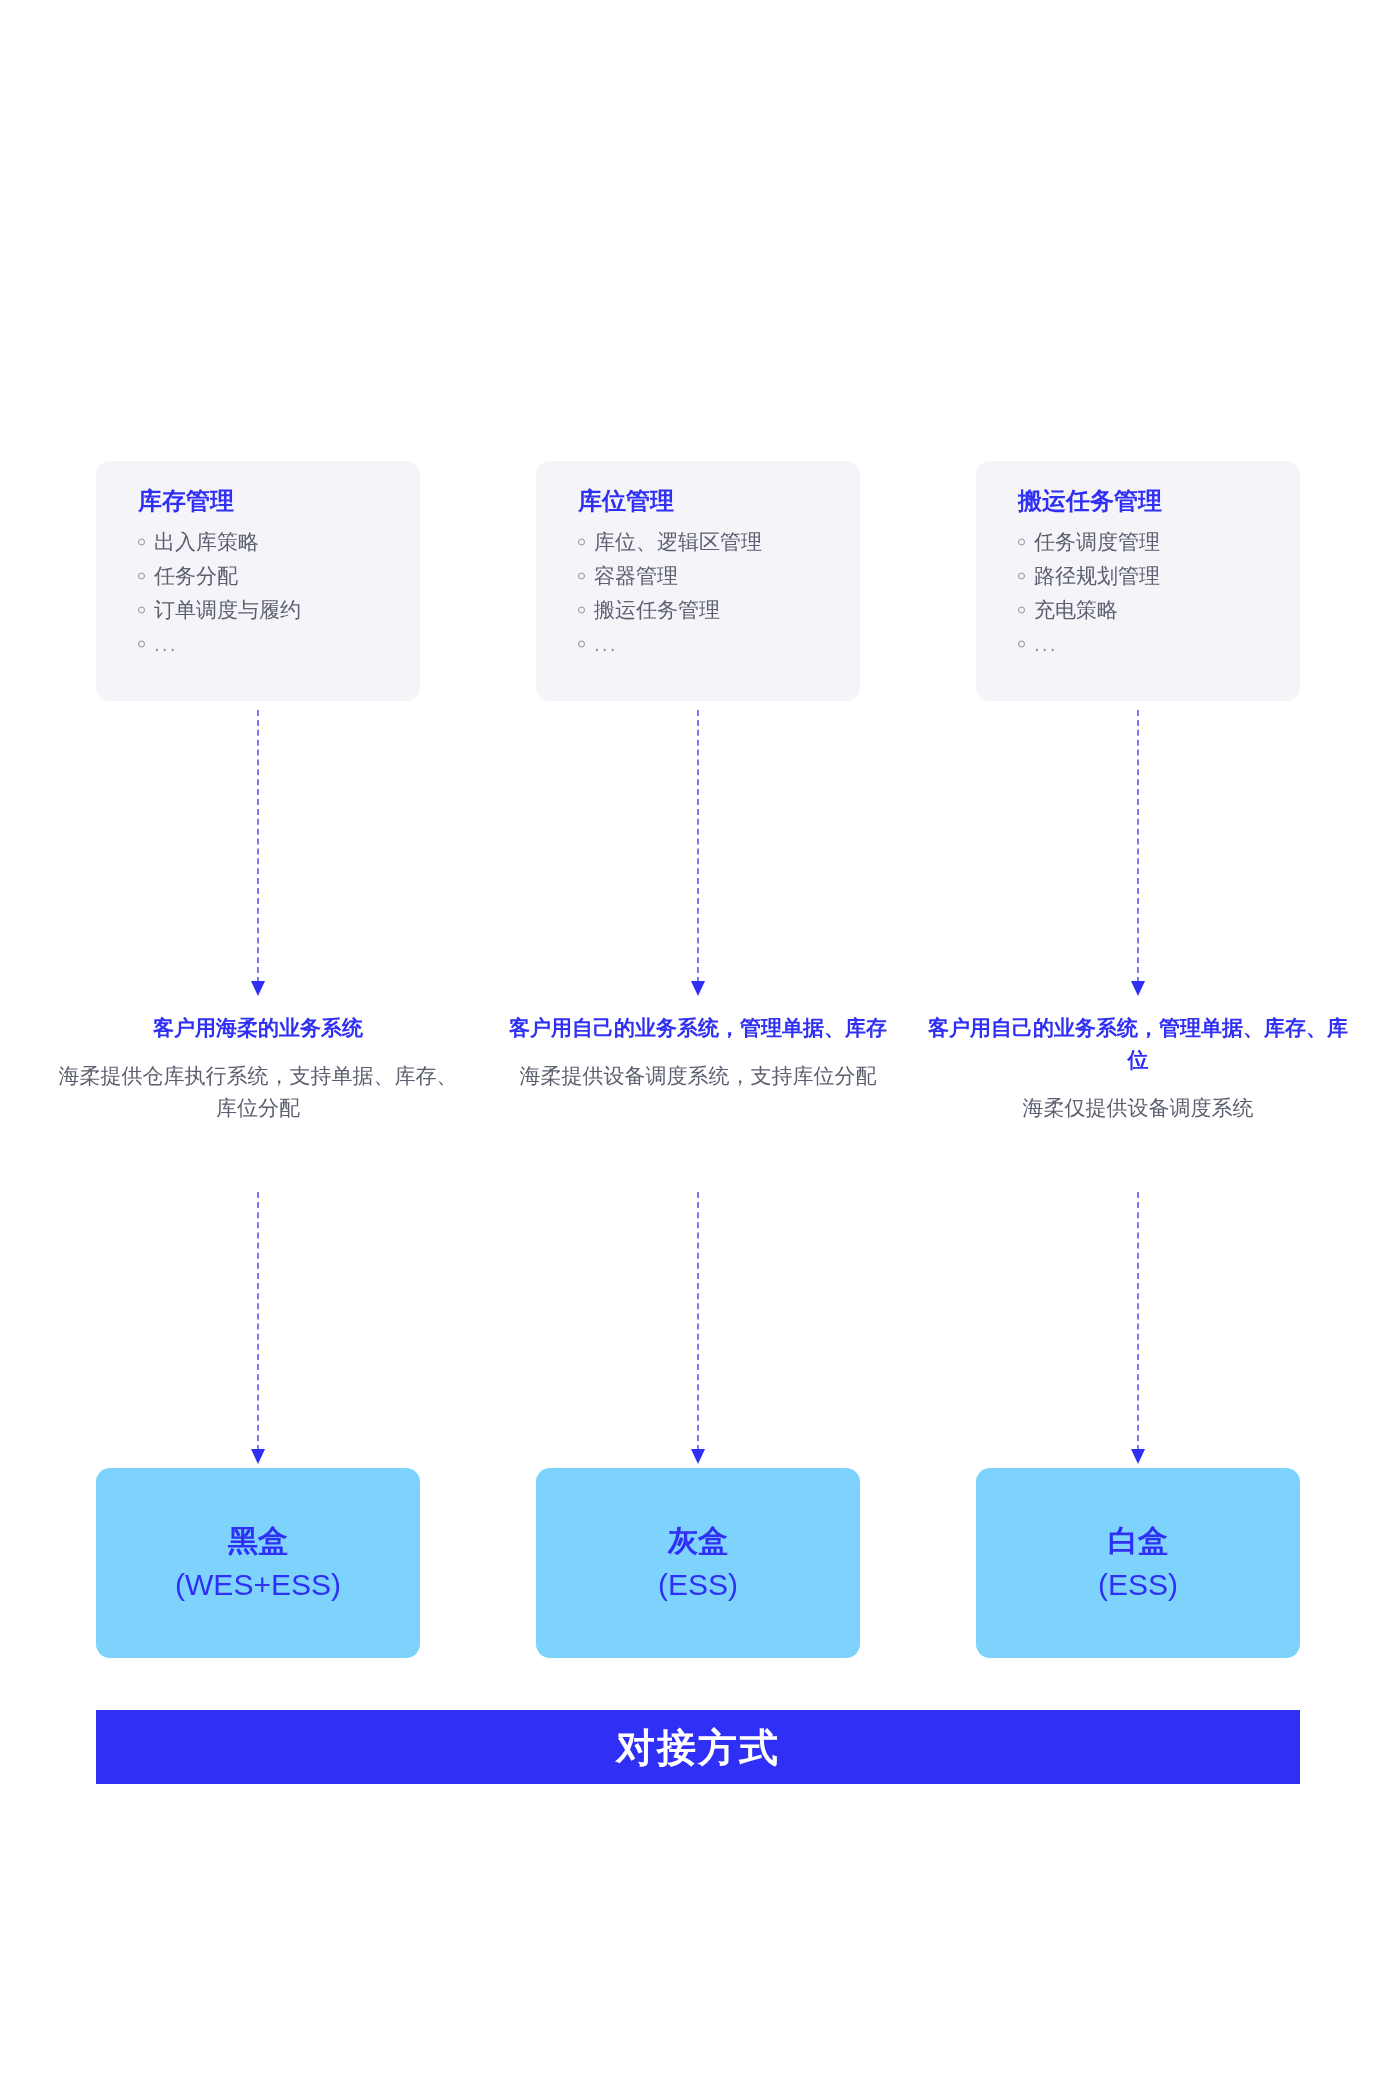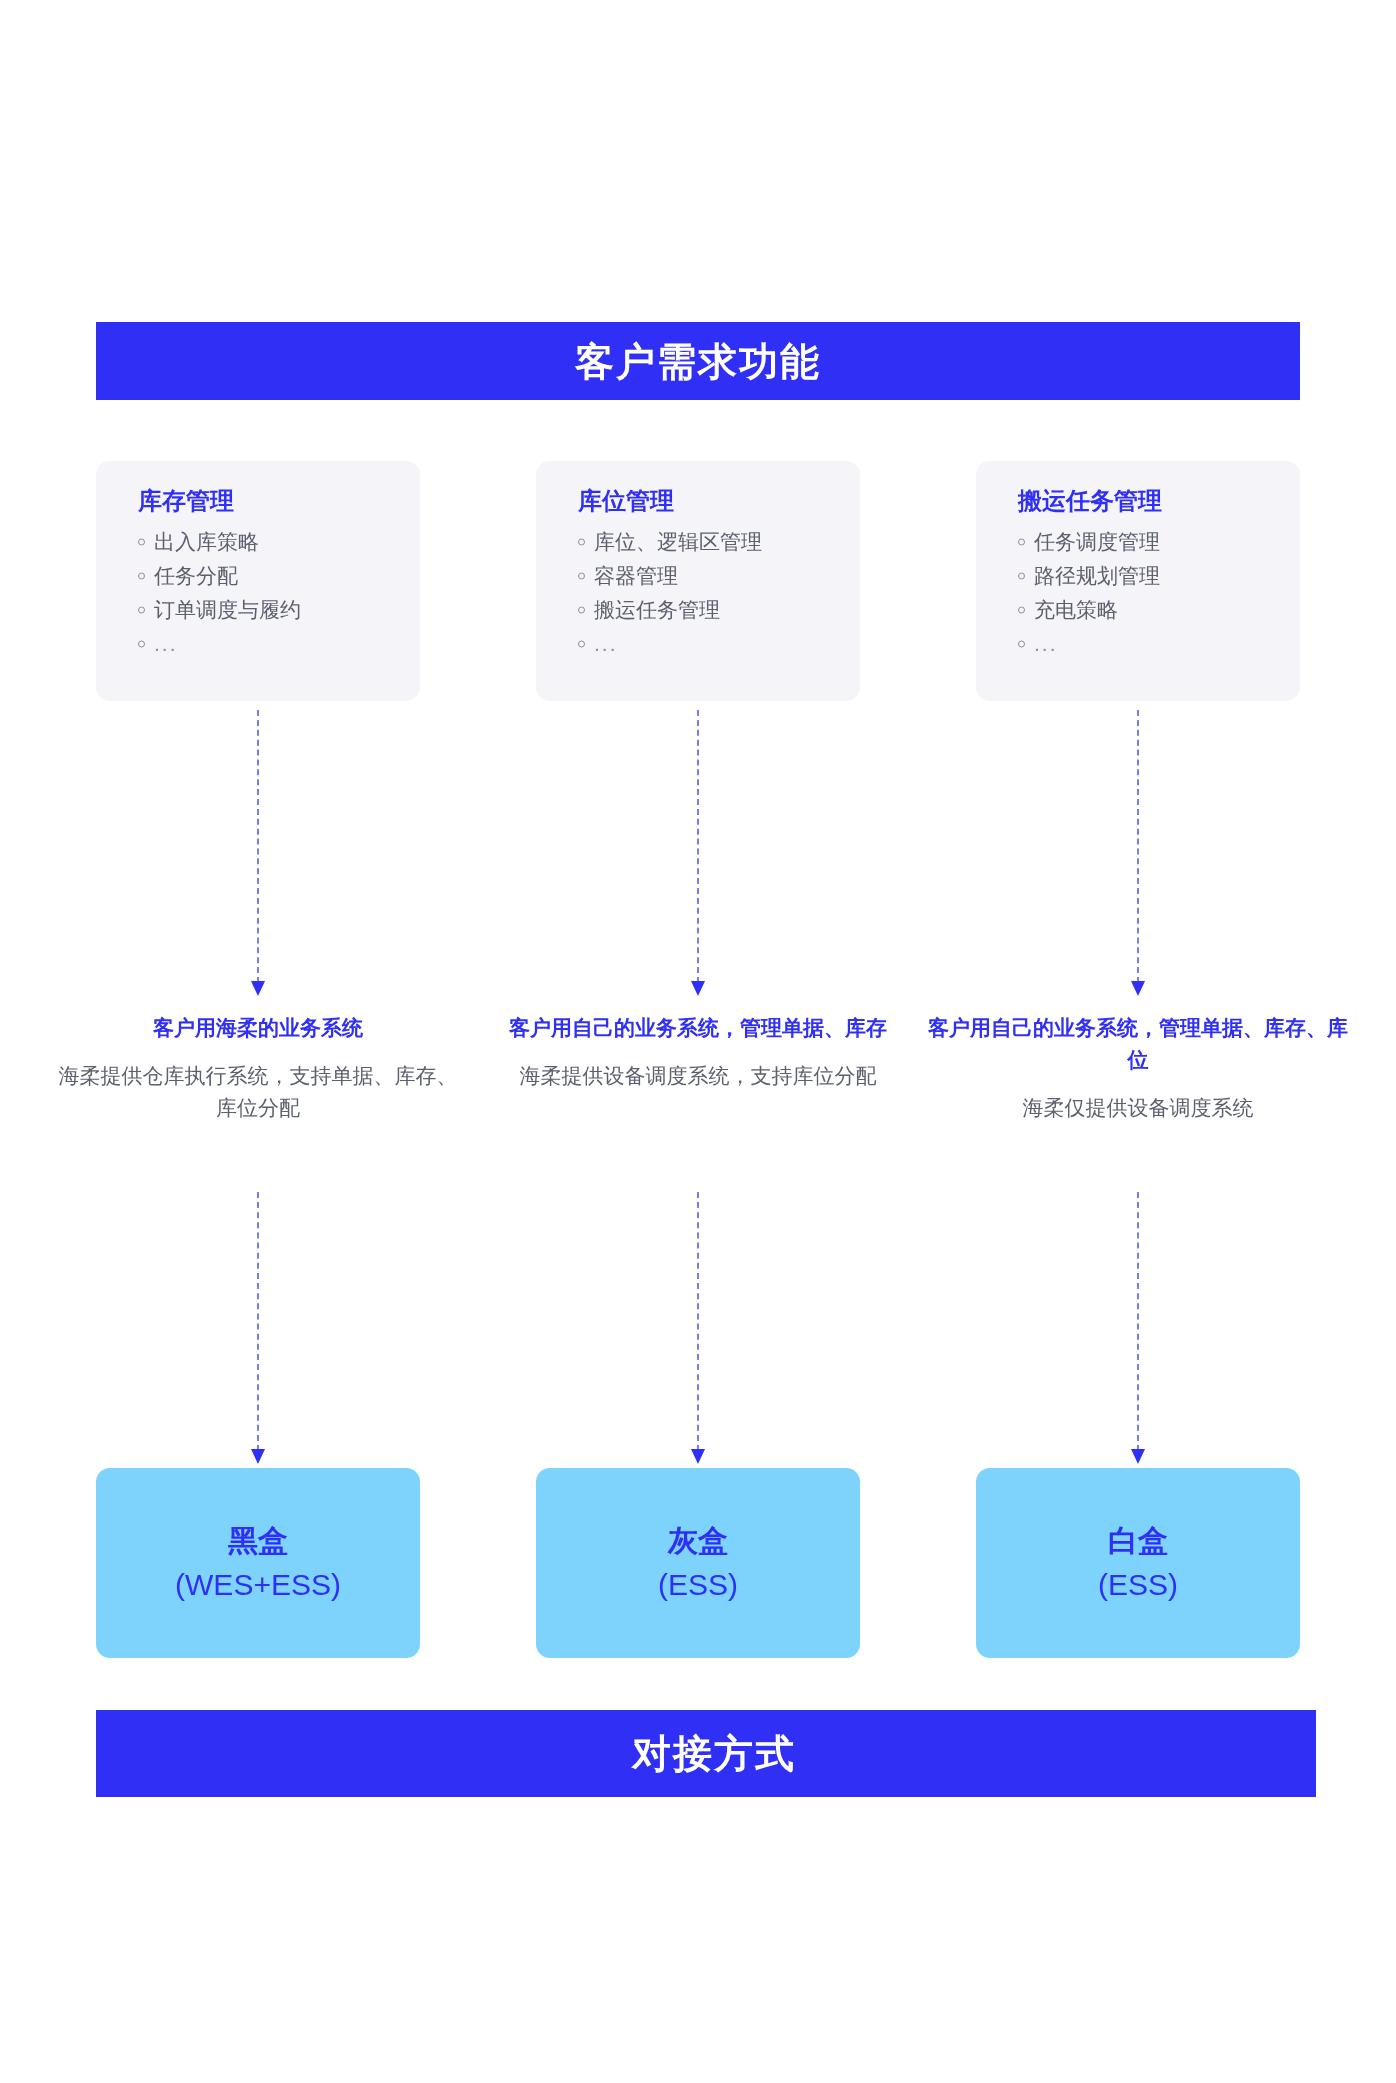--- a/index.html
+++ b/index.html
@@ -39,22 +39,21 @@
     font-weight: bold;
     letter-spacing: 2px;
     line-height: 1;
   }
   #banner-top {
     top: 322px;
     height: 78px;
   }
   #banner-bottom {
     top: 1710px;
-    height: 87px;
-    padding-left: 16px;
+    height: 74px;
   }
 
   
   .columns {
     position: absolute;
     left: 96px;
     top: 0;
     width: 1204px;
     height: 2083px;
   }
@@ -189,23 +188,20 @@
     font-weight: bold;
     line-height: 1.4;
   }
   .outcome-sub { font-weight: normal; }
 </style>
 </head>
 <body>
 
 <div class="page">
 
-  <div class="banner" id="banner-top">
-    <span class="banner-text">客户需求功能</span>
-  </div>
 
   <div class="columns">
 
     <div class="column col-0">
 
       <div class="feature-card">
         <div class="feature-title">库存管理</div>
         <ul class="feature-list">
           <li><span class="bullet"></span><span>出入库策略</span></li>
           <li><span class="bullet"></span><span>任务分配</span></li>

